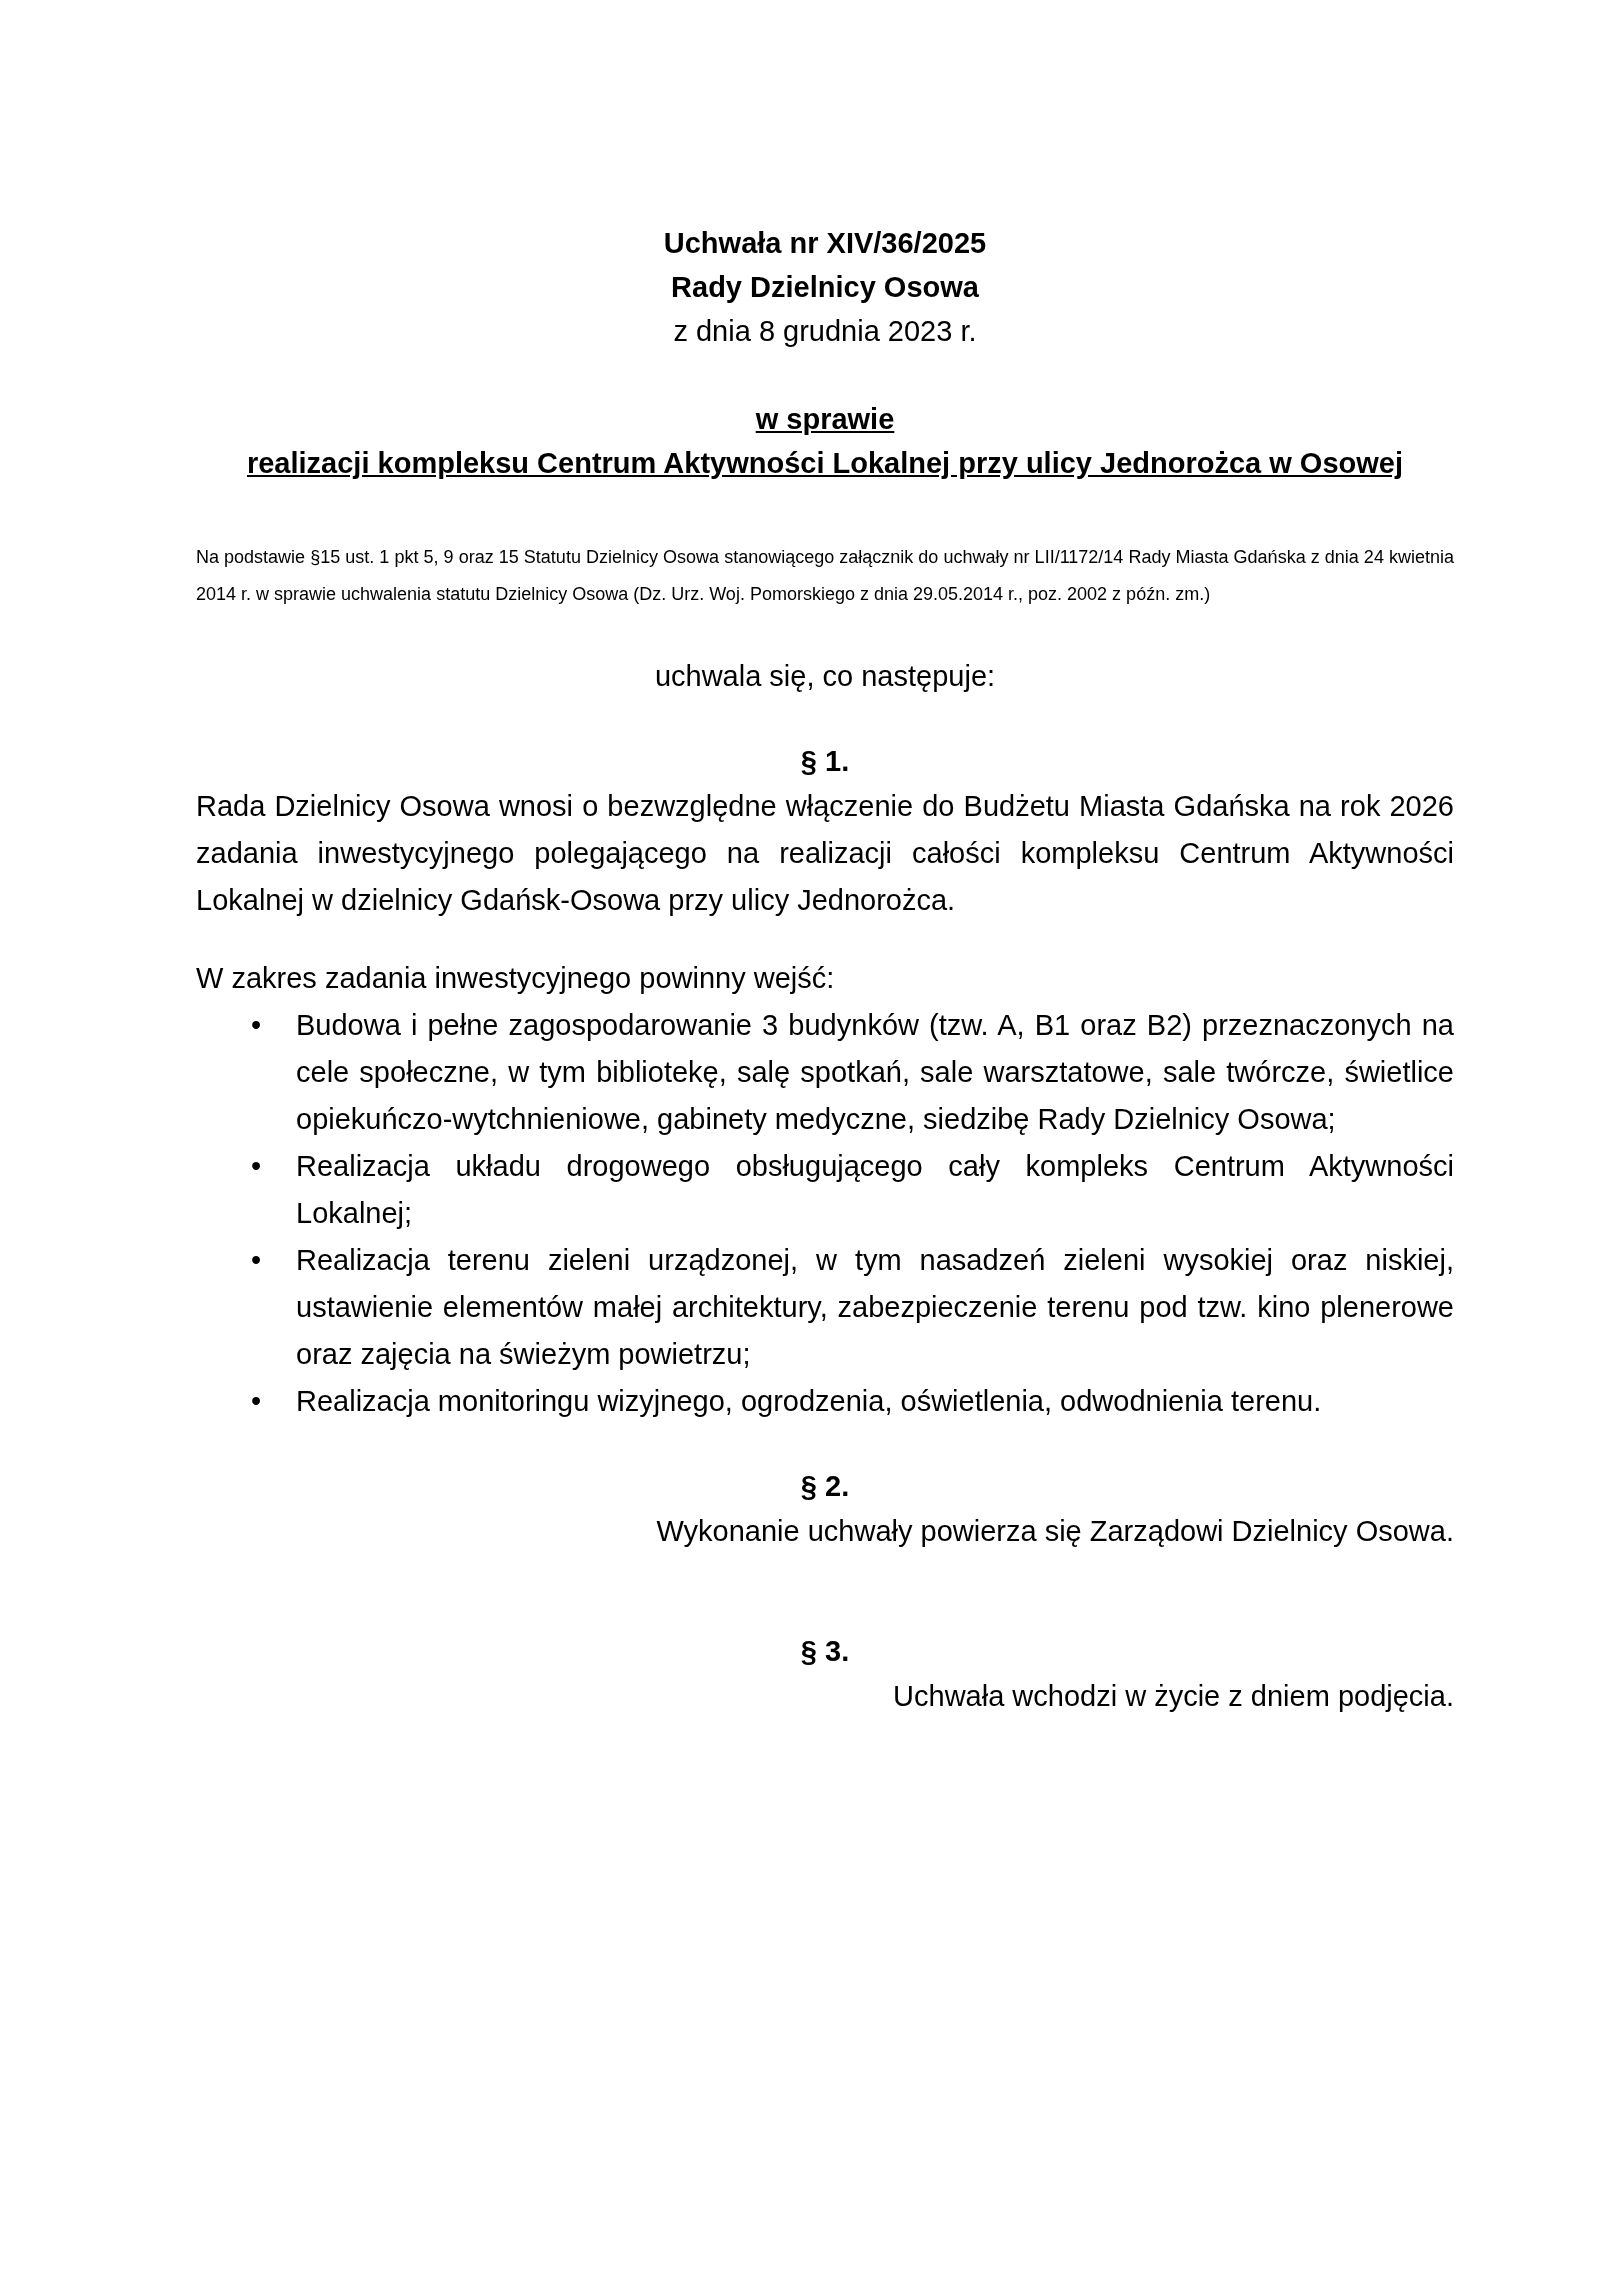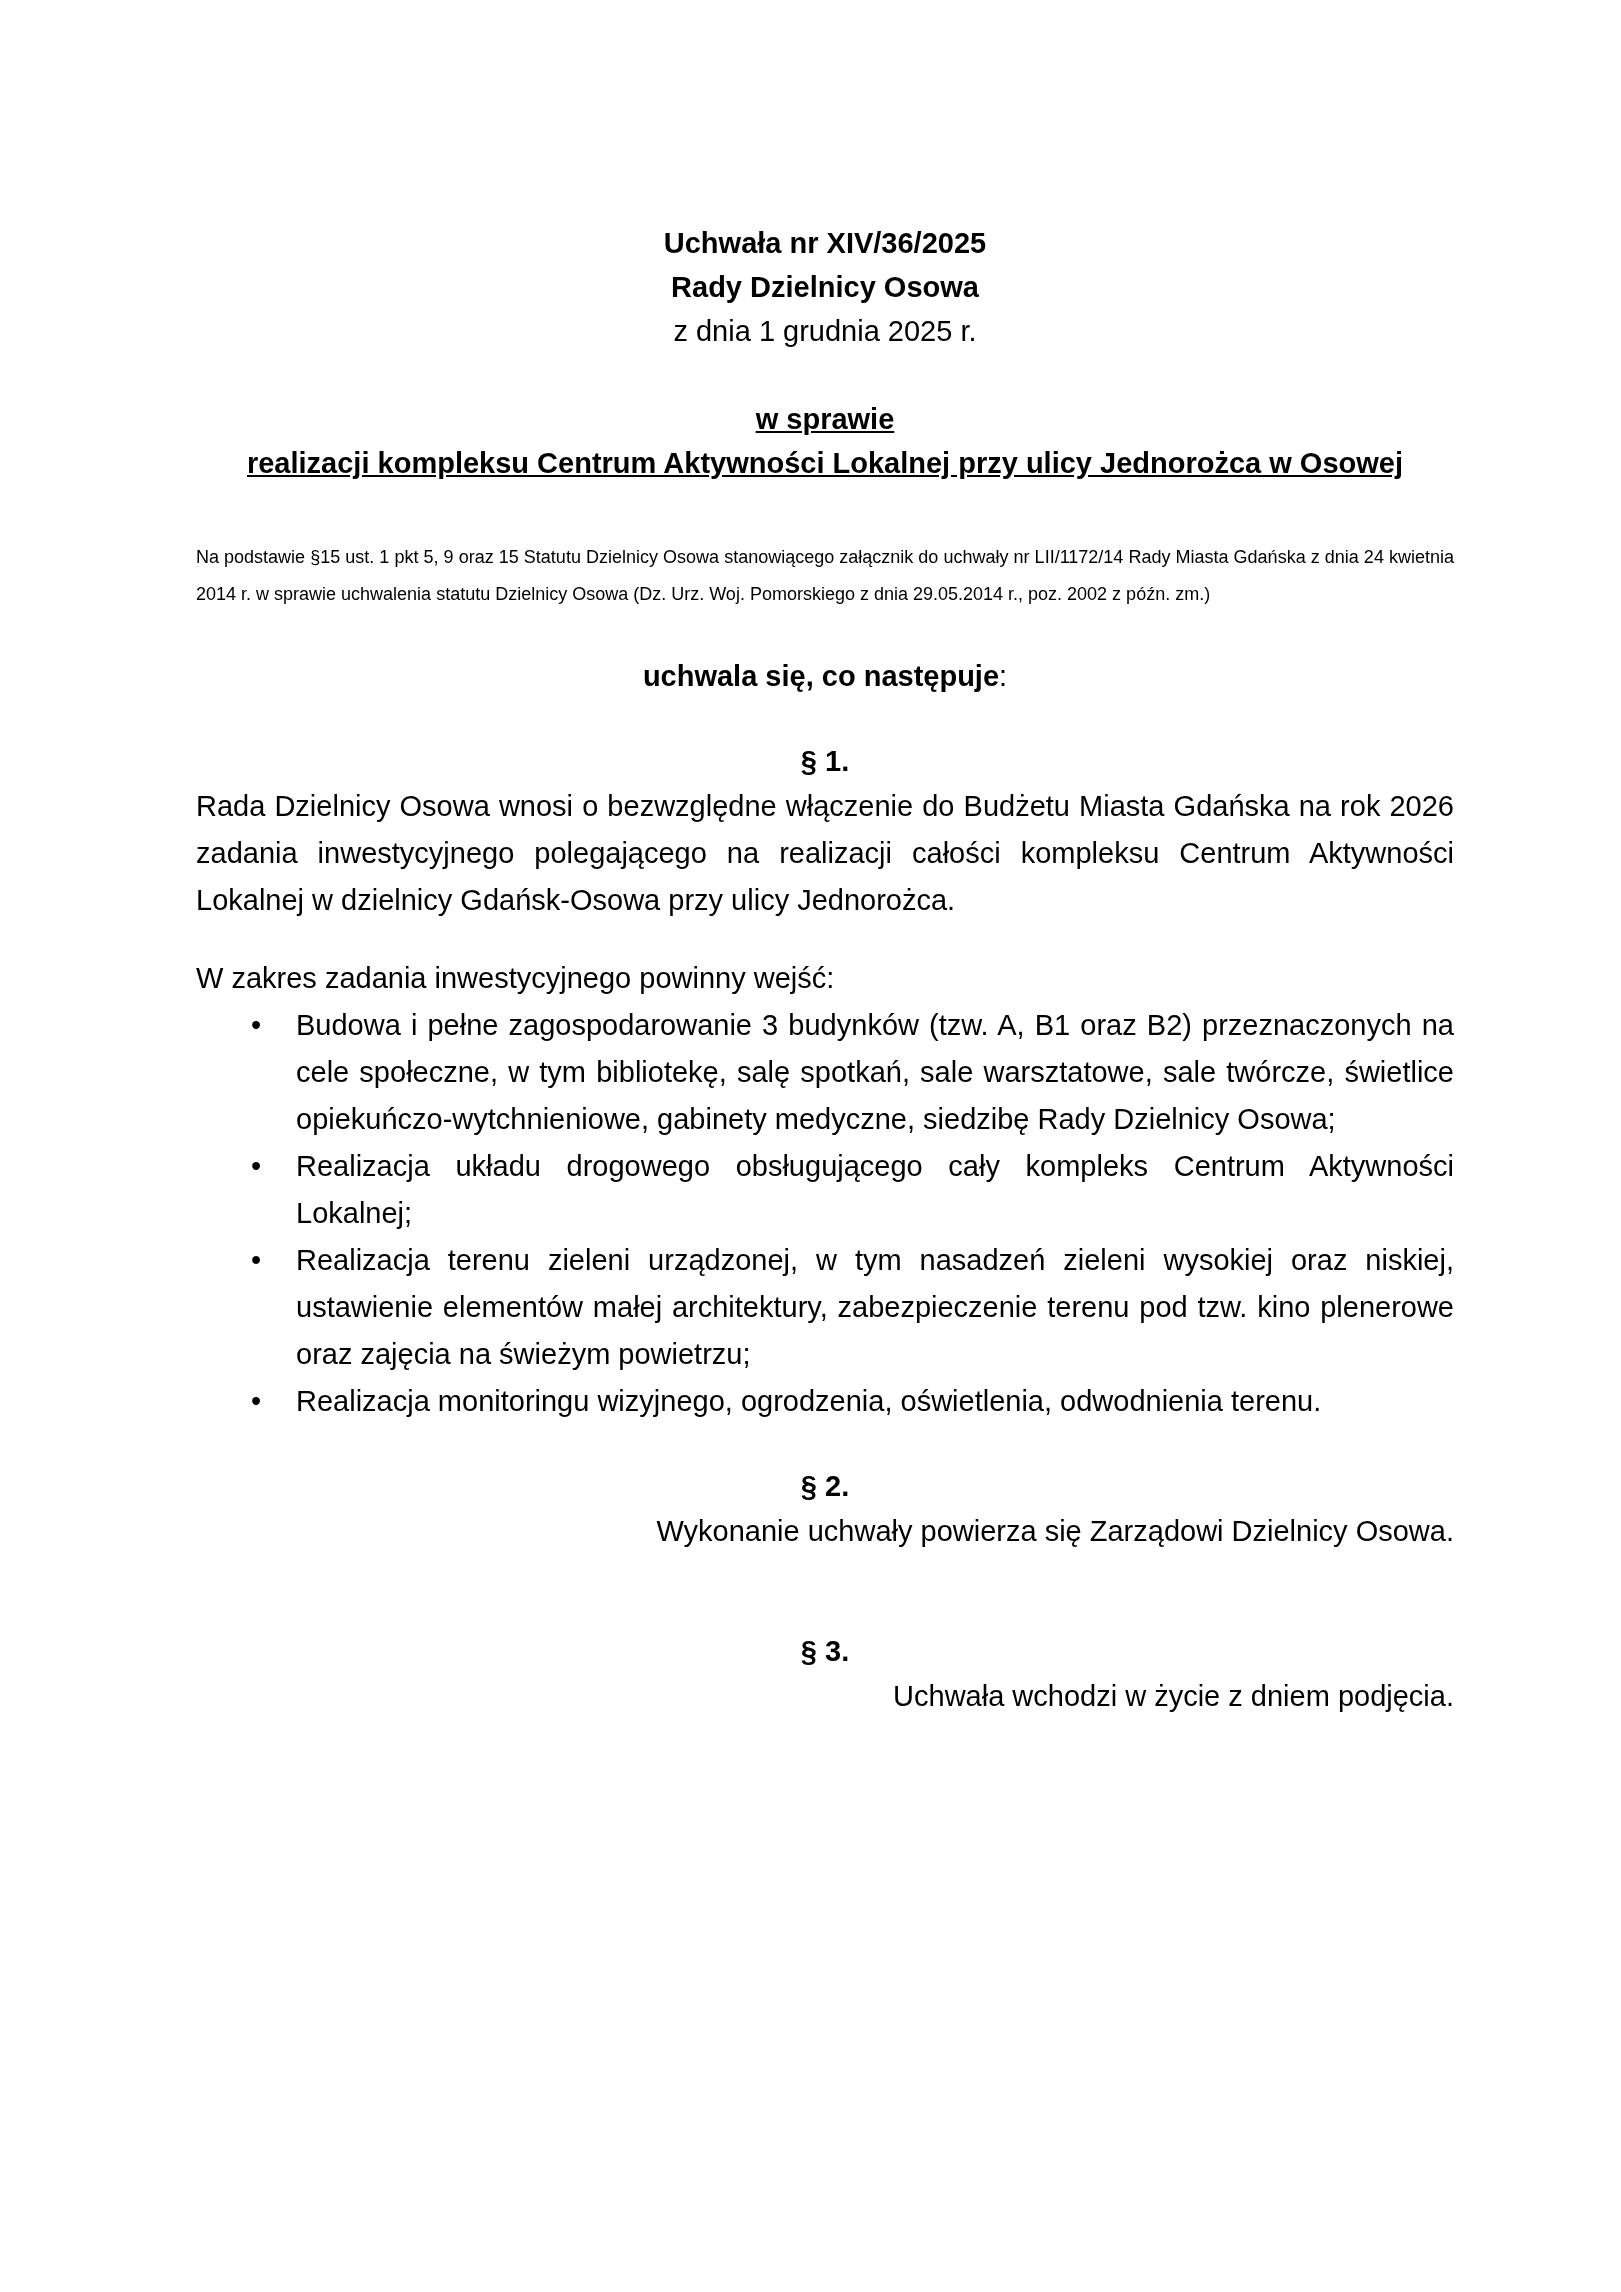--- a/index.html
+++ b/index.html
@@ -43,21 +43,21 @@
     margin-top: 54px;
     font-size: 18px;
     line-height: 37px;
     text-align: justify;
   }
   .enacting {
     margin-top: 41px;
     text-align: center;
     line-height: 44px;
   }
-  .enacting .formula { font-weight: 700; }
+  .enacting .formula { font-weight: 400; }
   .enacting .colon { font-weight: 400; }
 
   .section-heading {
     text-align: center;
     font-weight: 700;
     line-height: 44px;
   }
   .heading-1 { margin-top: 41px; }
   .heading-2 { margin-top: 39px; }
   .heading-3 { margin-top: 74px; }
@@ -109,21 +109,21 @@
   }
 </style>
 </head>
 <body>
 
 <div class="page">
 
   <div class="header-block">
     <div class="title-line">Uchwała nr XIV/36/2025</div>
     <div class="title-line">Rady Dzielnicy Osowa</div>
-    <div class="date-line">z dnia 1 grudnia 2025 r.</div>
+    <div class="date-line">z dnia 8 grudnia 2023 r.</div>
   </div>
 
   <div class="subject-block">
     <div class="subject-line">w sprawie</div>
     <div class="subject-line">realizacji kompleksu Centrum Aktywności Lokalnej przy ulicy Jednorożca w Osowej</div>
   </div>
 
   <div class="legal-basis">Na podstawie §15 ust. 1 pkt 5, 9 oraz 15 Statutu Dzielnicy Osowa stanowiącego załącznik do uchwały nr LII/1172/14 Rady Miasta Gdańska z dnia 24 kwietnia 2014 r. w sprawie uchwalenia statutu Dzielnicy Osowa (Dz. Urz. Woj. Pomorskiego z dnia 29.05.2014 r., poz. 2002 z późn. zm.)</div>
 
   <div class="enacting"><span class="formula">uchwala się, co następuje</span><span class="colon">:</span></div>

